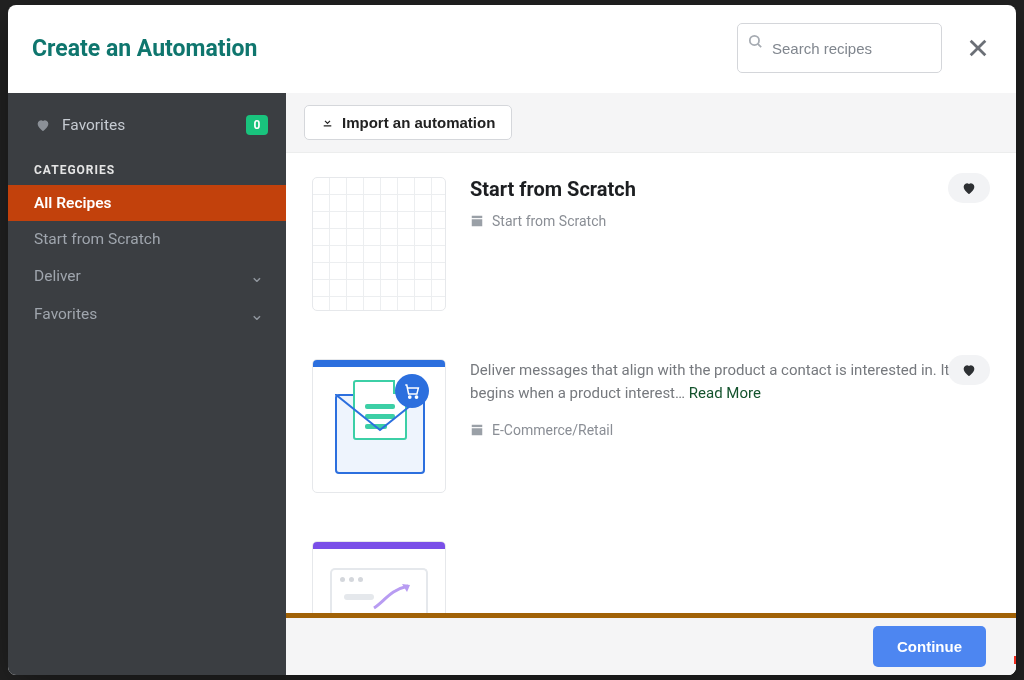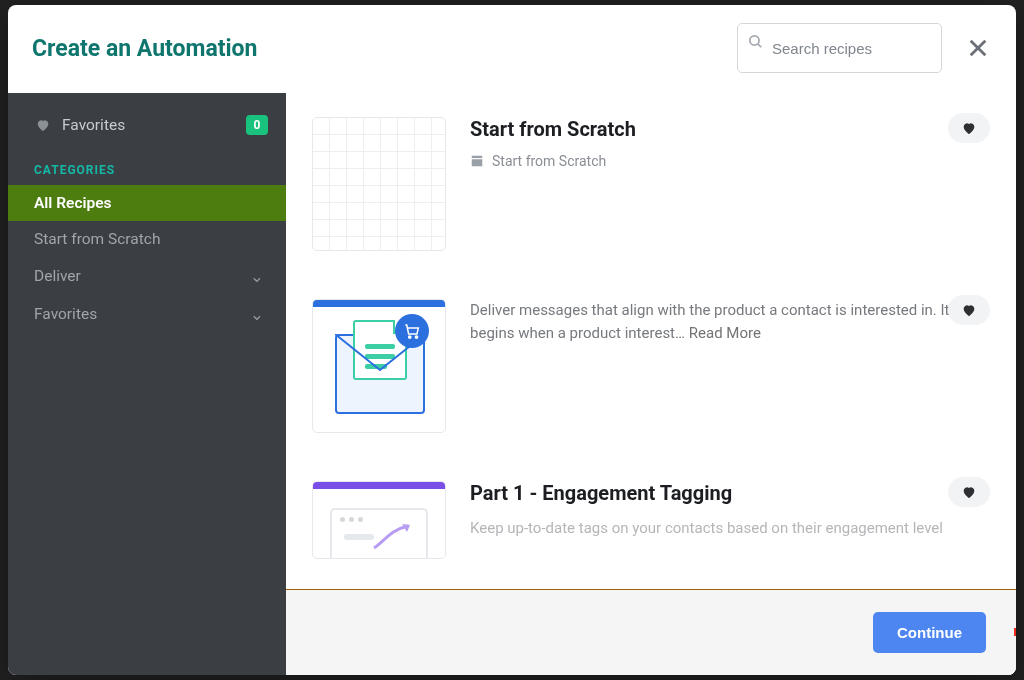--- a/index.html
+++ b/index.html
@@ -96,33 +96,33 @@
       font-weight: 700;
       border-radius: 4px;
       padding: 3px 7px;
       min-width: 22px;
       text-align: center;
     }
     .side-heading {
       font-size: 12px;
       letter-spacing: 1px;
       font-weight: 700;
-      color: #14b8a6;
+      color: #e5e5e5;
       padding: 20px 26px 8px;
     }
     .cat-item {
       display:flex;
       align-items:center;
       padding: 9px 22px 9px 26px;
       font-size: 15.5px;
       cursor: pointer;
       color:#9fa5ad;
     }
     .cat-item.active {
-      background: #4d7c0f;
+      background: #c2410c;
       color: #fff;
       font-weight: 600;
       text-align: center;
     }
     .cat-item .chev {
       margin-left:auto;
       font-size: 17px;
       color:#8f959d;
     }
     .main {
@@ -191,43 +191,43 @@
       color: #1c1e21;
       margin-bottom: 12px;
       padding-right: 56px;
     }
     .recipe-desc {
       font-size: 15px;
       color: #76797e;
       line-height: 1.5;
       margin-bottom: 18px;
     }
-    .read-more { color:#737373; cursor:pointer; }
+    .read-more { color:#14532d; cursor:pointer; }
     .recipe-cat {
       font-size: 14px;
       color:#8a8e95;
       display:flex;
       align-items:center;
       gap:8px;
     }
     .recipe-cat .cicon { width:14px;height:14px;color:#9aa0a7;display:inline-flex; }
     .fav {
       position:absolute;
       right:0; top:-4px;
       width:42px;height:30px;
       background:#f2f3f5;
       border-radius: 15px;
       display:flex;align-items:center;justify-content:center;
       cursor:pointer;
       color:#2d3033;
     }
     .footer {
       background:#f5f5f6;
-      border-top:1px solid #a16207;
-      padding: 22px 30px;
+      border-top:5px solid #a16207;
+      padding: 8px 30px;
       display:flex;
       justify-content:flex-end;
       position:relative;
     }
     .continue-btn {
       background:#4d86f1;
       color:#fff;
       border:none;
       border-radius:5px;
       padding: 12px 24px;
@@ -310,20 +310,28 @@
         <span>Deliver</span>
         <span class="chev">⌄</span>
       </div>
       <div class="cat-item">
         <span>Favorites</span>
         <span class="chev">⌄</span>
       </div>
     </div>
 
     <div class="main">
+      <div class="toolbar">
+        <button class="import-btn">
+          <span><svg viewBox="0 0 24 24" width="13" height="13" fill="currentColor">
+                <path d="M12 3v11l4-4 1.4 1.4L12 17 6.6 11.4 8 10l4 4V3h0zM5 19h14v2H5z"></path>
+              </svg></span>
+          <span>Import an automation</span>
+        </button>
+      </div>
 
       <div class="list">
 
         <div class="recipe">
           <div class="thumb grid-bg"></div>
           <div class="recipe-body">
             <div class="fav">
                 <svg viewBox="0 0 24 24" width="16" height="16" fill="currentColor">
                   <path d="M12 21s-8-5.3-8-11a5 5 0 0 1 8-4 5 5 0 0 1 8 4c0 5.7-8 11-8 11z"></path>
                 </svg>
@@ -366,46 +374,46 @@
           </div>
           <div class="recipe-body">
             <div class="fav">
                 <svg viewBox="0 0 24 24" width="16" height="16" fill="currentColor">
                   <path d="M12 21s-8-5.3-8-11a5 5 0 0 1 8-4 5 5 0 0 1 8 4c0 5.7-8 11-8 11z"></path>
                 </svg>
               </div>
             <div class="recipe-desc">
               <span>Deliver messages that align with the product a contact is interested in. It begins when a product interest… </span><span class="read-more">Read More</span>
             </div>
+            <div class="recipe-cat">
+              <span class="cicon">
+                  <svg viewBox="0 0 24 24" width="14" height="14" fill="currentColor">
+                    <rect x="3" y="3" width="18" height="4"></rect>
+                    <rect x="3" y="9" width="18" height="12"></rect>
+                  </svg>
+                </span>
+              <span>E-Commerce/Retail</span>
+            </div>
           </div>
         </div>
 
         <div class="recipe" style="padding-bottom:0;margin-bottom:0">
           <div class="thumb" style="height:78px">
             <div class="bar-top bar-purple"></div>
             <div class="thumb3-inner">
               <div class="dot d1"></div>
                 <div class="dot d2"></div>
                 <div class="dot d3"></div>
               <div class="bline b1"></div>
               <svg viewBox="0 0 46 32" fill="none" stroke="currentColor" stroke-width="3">
                   <path d="M2 28 C 12 22, 18 10, 36 6"></path>
                   <path d="M30 4 L38 5 L35 12" fill="currentColor" stroke="none"></path>
                 </svg>
             </div>
           </div>
-          <div class="recipe-body">
-            <div class="fav">
-                <svg viewBox="0 0 24 24" width="16" height="16" fill="currentColor">
-                  <path d="M12 21s-8-5.3-8-11a5 5 0 0 1 8-4 5 5 0 0 1 8 4c0 5.7-8 11-8 11z"></path>
-                </svg>
-              </div>
-            <div class="recipe-title">Part 1 - Engagement Tagging</div>
-            <div class="recipe-desc" style="opacity:.55">Keep up-to-date tags on your contacts based on their engagement level</div>
-          </div>
         </div>
       </div>
 
       <div class="footer">
         <svg class="arrow" viewBox="0 0 160 40">
           <line x1="4" y1="20" x2="128" y2="20" stroke="#ef2c1f" stroke-width="8"></line>
           <polygon points="124,4 160,20 124,36" fill="#ef2c1f"></polygon>
         </svg>
         <button class="continue-btn">Continue</button>
       </div>

